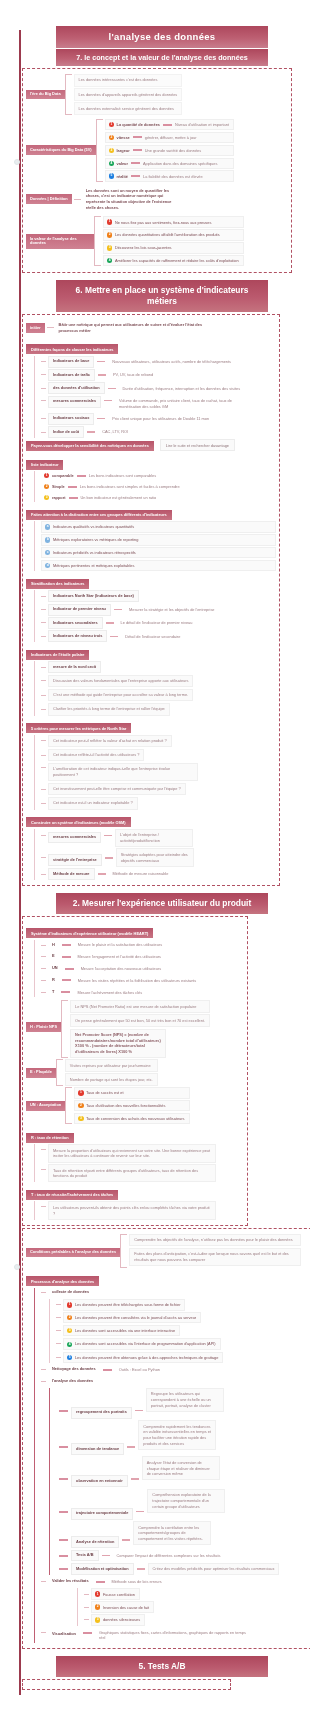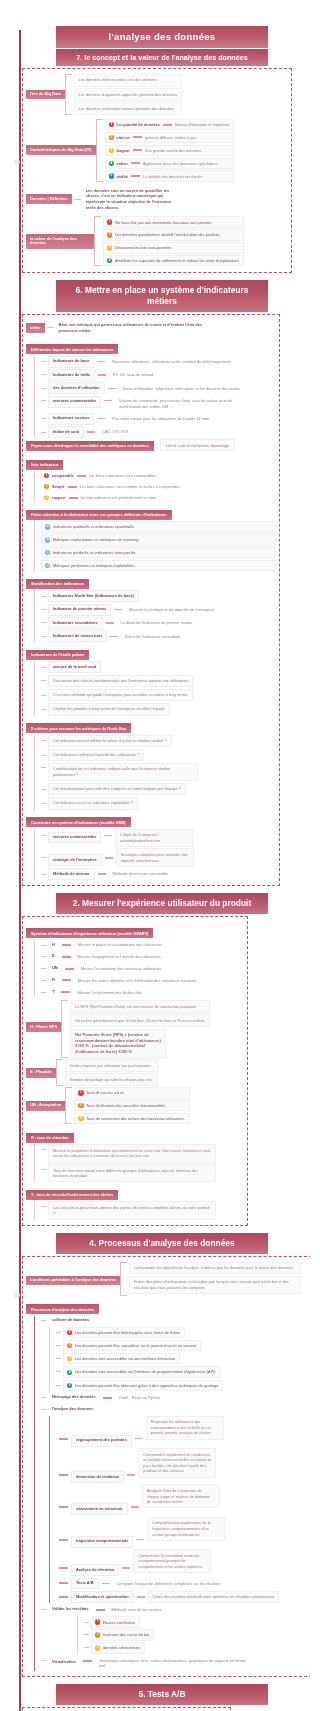--- a/index.html
+++ b/index.html
@@ -558,23 +558,20 @@
 
       <div class="headpill">T : taux de réussite/l'achèvement des tâches</div>
       <div class="treecol">
         <div class="hnode" style="align-items:flex-start">
           <span class="tick" style="margin-top:5px"></span>
             <span class="note" style="max-width:168px">Les utilisateurs peuvent-ils obtenir des points clés en/ou complétés tâches via votre produit ?</span>
         </div>
       </div>
     </div>
 
-    <div class="secheadwrap">
-      <div class="sechead">4. Processus d'analyse des données</div>
-    </div>
     <div class="sectionbox sec4">
       <div class="dot-knob" style="top:35px"></div>
 
       <div class="group" style="align-items:flex-start">
         <div class="pill wide" style="max-width:96px;margin-top:14px">Conditions préalables à l'analyse des données</div>
         <div class="brace" style="min-height:34px"></div>
         <div class="vstack">
           <div class="note" style="max-width:172px">Comprendre les objectifs de l'analyse, n'utilisez pas les données pour le plaisir des données</div>
           <div class="note" style="max-width:172px">Faites des plans d'anticipation, c'est-à-dire que lorsque nous savons quel est le but et des résultats que nous pouvons les comparer</div>
         </div>

